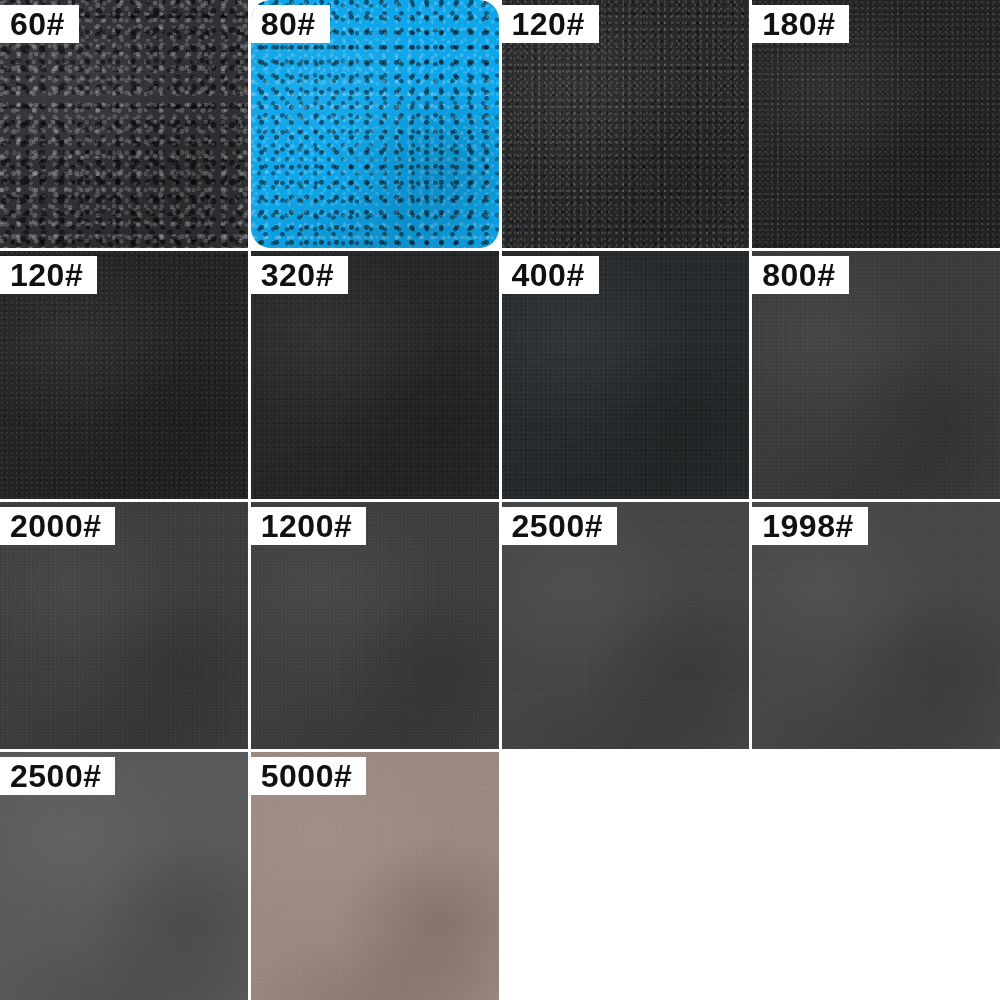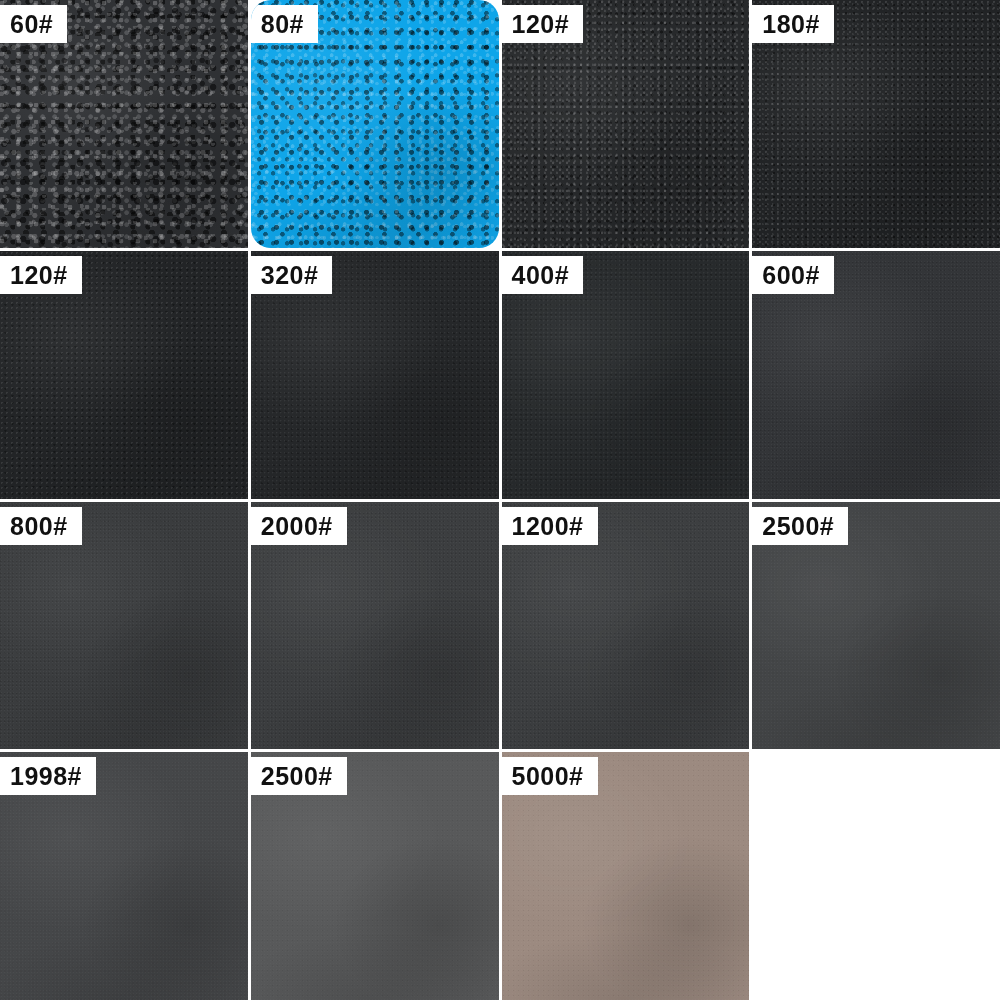--- a/index.html
+++ b/index.html
@@ -147,21 +147,21 @@
 
   
   .label {
     position: absolute;
     top: 5px;
     left: 0;
     height: 38px;
     background: #ffffff;
     color: #111111;
     font-weight: bold;
-    font-size: 25px;
+    font-size: 32px;
     line-height: 38px;
     padding: 0 14px 0 10px;
     letter-spacing: 0.5px;
     white-space: nowrap;
     z-index: 5;
     font-family: "Liberation Sans", sans-serif;
   }
 </style>
 </head>
 <body>
@@ -198,25 +198,20 @@
     <div class="tex"></div>
     <div class="mottle"></div>
     <div class="label">320#</div>
   </div>
   <div class="cell g-vfine2" style="background-color: rgb(39, 42, 44);">
     <div class="tex"></div>
     <div class="mottle"></div>
     <div class="label">400#</div>
   </div>
 
-  <div class="cell g-ultra" style="background-color: rgb(51, 53, 56);">
-    <div class="tex"></div>
-    <div class="mottle"></div>
-    <div class="label">600#</div>
-  </div>
   <div class="cell g-ultra" style="background-color: rgb(58, 60, 62);">
     <div class="tex"></div>
     <div class="mottle"></div>
     <div class="label">800#</div>
   </div>
   <div class="cell g-ultra" style="background-color: rgb(60, 62, 64);">
     <div class="tex"></div>
     <div class="mottle"></div>
     <div class="label">2000#</div>
   </div>

